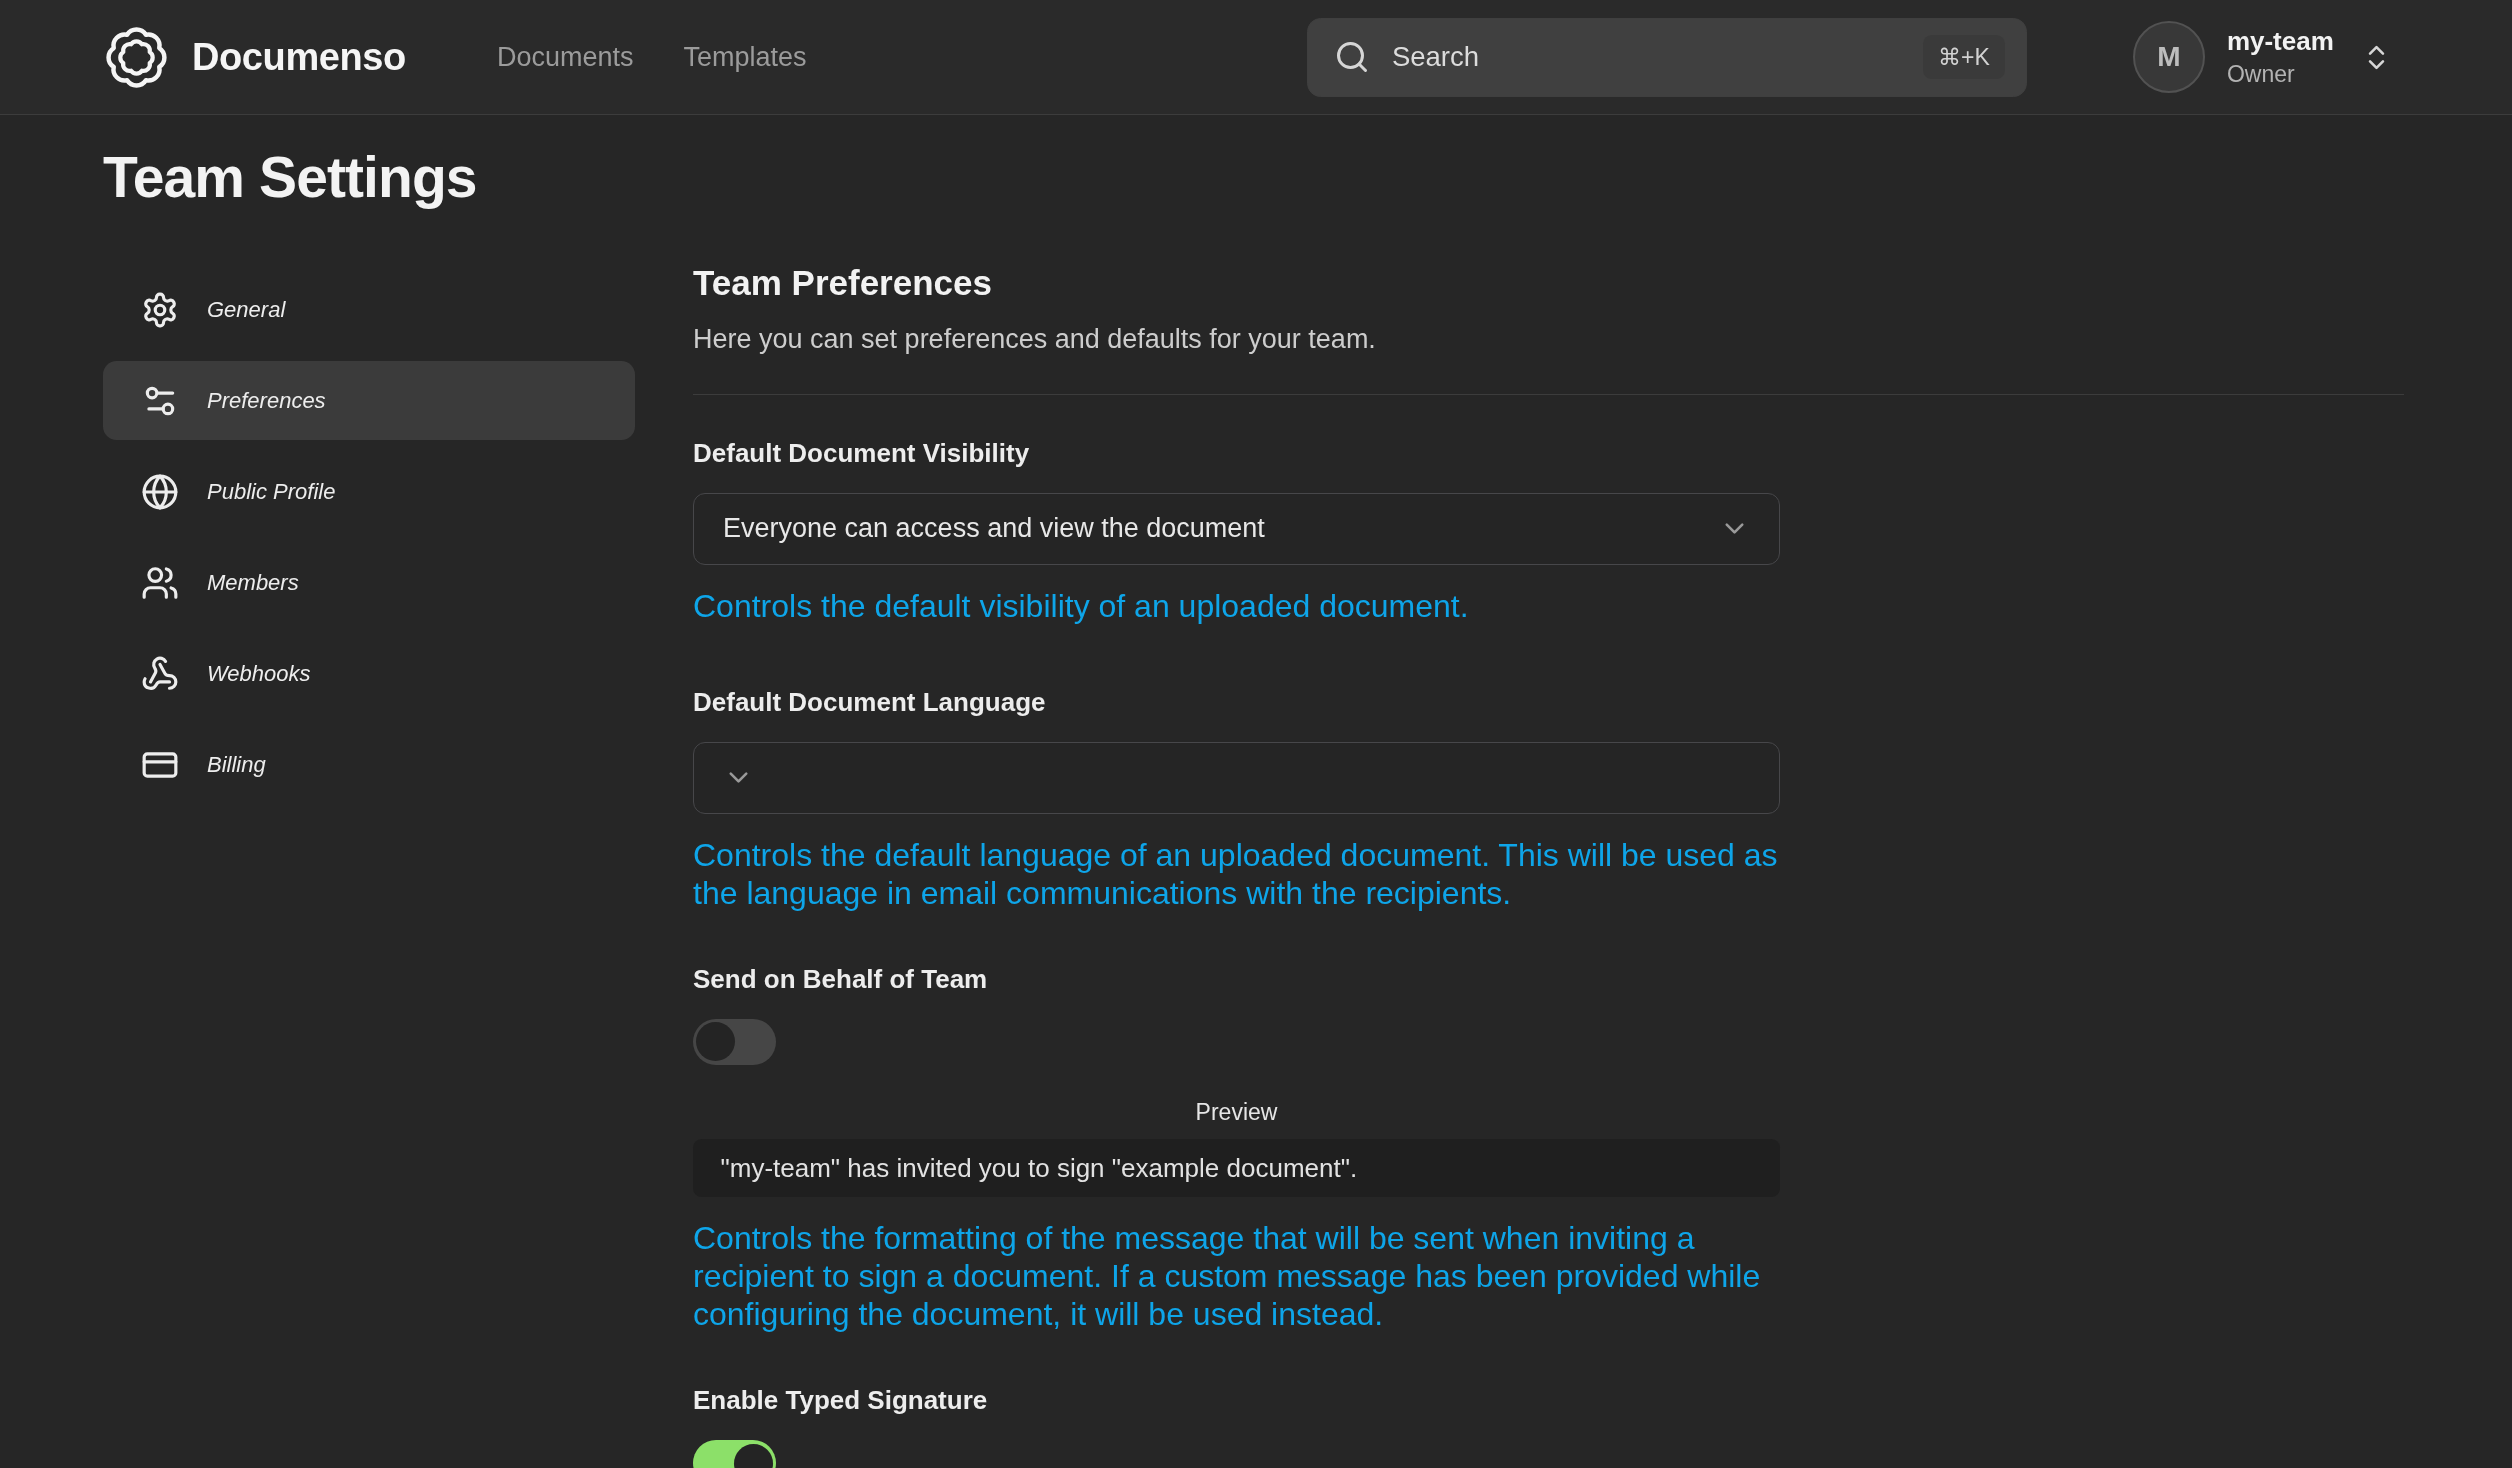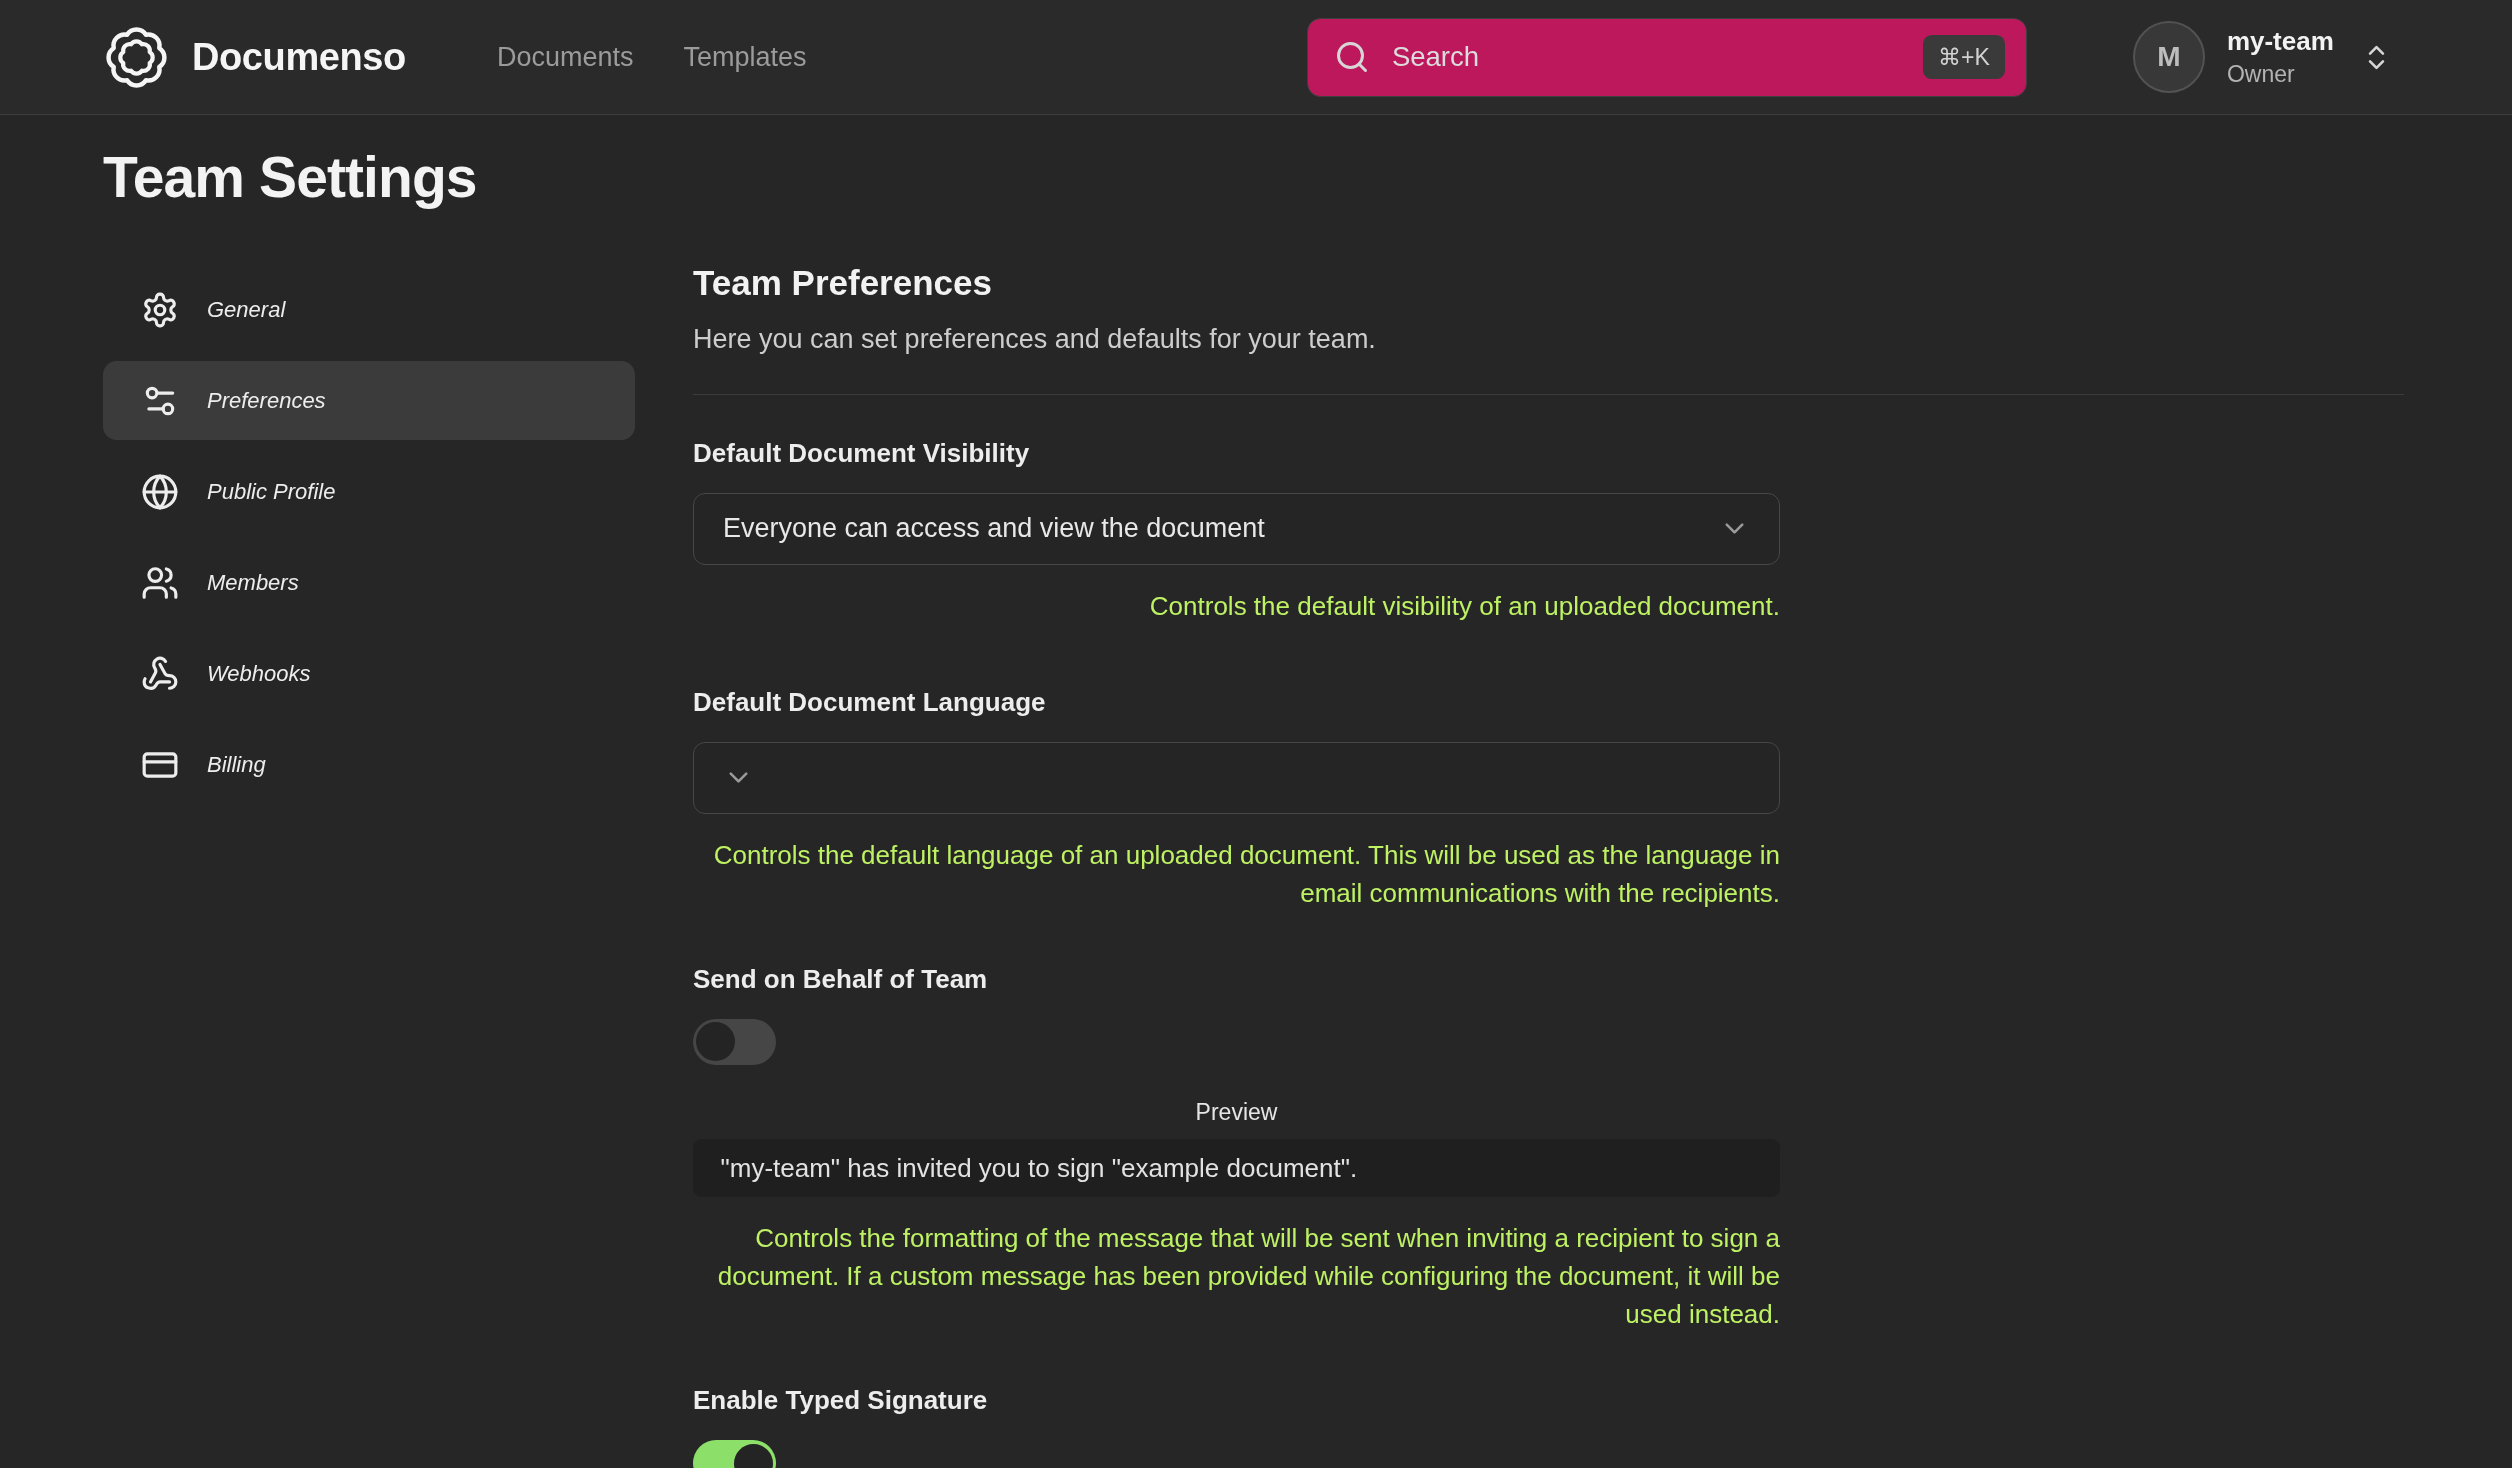--- a/index.html
+++ b/index.html
@@ -24,21 +24,21 @@
   }
   .brand { display:flex; align-items:center; gap:22px; cursor:pointer; }
   .brand-icon { width:67px; height:67px; color:#f5f5f5; }
   .brand-name { font-size:38px; font-weight:700; letter-spacing:-0.4px; color:#f5f5f5; }
   .nav-links { display:flex; gap:50px; margin-left:91px; }
   .nav-link { font-size:27px; font-weight:500; color:#9b9b9b; cursor:pointer; }
 
   .search-box {
     margin-left:auto;
     width:720px; height:79px;
-    background:#be185d;
+    background:#404040;
     border:1.7px solid #3f3f3f;
     border-radius:13.7px;
     display:flex; align-items:center;
     padding:0 20.6px 0 26px;
     cursor:text;
   }
   .search-icon { width:36px; height:36px; color:#d6d6d6; flex:none; }
   .search-input {
     flex:1; margin-left:22px;
     background:transparent; border:none; outline:none;
@@ -104,21 +104,21 @@
     border-radius:12px;
     display:flex; align-items:center;
     padding:0 29px;
     font-size:27px; color:#e8e8e8;
     cursor:pointer;
     background:#252525;
   }
   .select-value { flex:1; }
   .chevron-down-icon { width:31px; height:31px; color:#9a9a9a; flex:none; }
 
-  .field-help { margin-top:22px; font-size:26px; line-height:38px; color:#bef264;text-align:right; }
+  .field-help { margin-top:22px; font-size:32px; line-height:38px; color:#0ea5e9; }
 
   .toggle {
     margin-top:24px;
     width:83px; height:46px;
     border-radius:8585px;
     position:relative;
     cursor:pointer;
     flex:none;
   }
   .toggle .knob {

